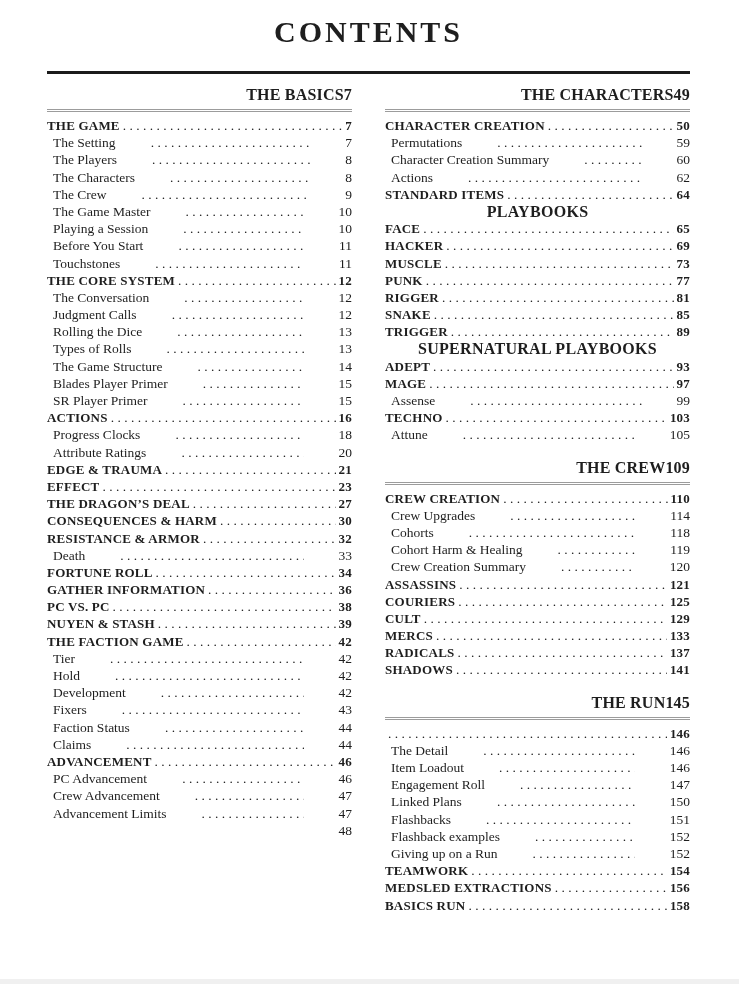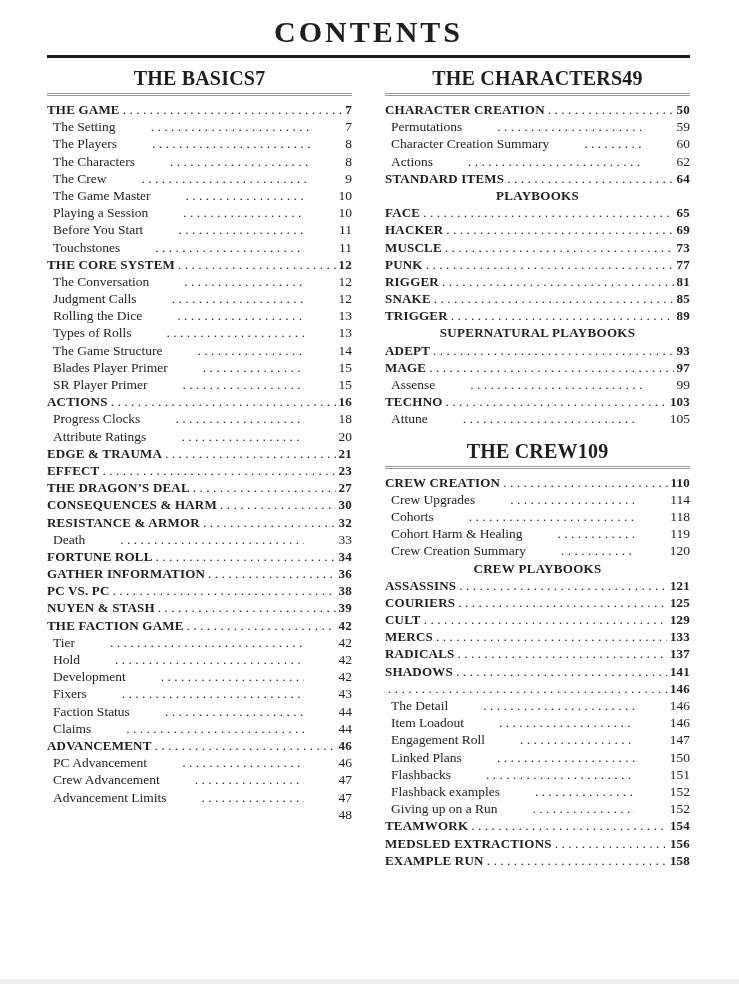--- a/index.html
+++ b/index.html
@@ -10,50 +10,50 @@
     color:#1e1e1e;
     position:relative;
     overflow:hidden;
   }
   .page { padding:0 49px 0 47px; }
   .doc-title {
     text-align:center;
     font-size:30px; line-height:34px;
     font-weight:bold;
     letter-spacing:3px;
-    margin:15px 0 6px 0;
+    margin:15px 0 22px 0;
   }
   .title-rule {
     border:0; border-top:3px solid #1b1b1b;
     margin:0 0 0 0; height:0;
   }
   .columns { display:flex; gap:33px; margin-top:9px; }
   .col { width:305px; flex:0 0 305px; }
 
   .section-header {
-    display:flex; justify-content:center; align-items:baseline;
-    font-weight:bold; font-size:20px; line-height:23px;
+    display:flex; justify-content:flex-end; align-items:baseline;
+    font-weight:bold; font-size:16px; line-height:23px;
     border-bottom:3px double #9c9c9c;
     padding-bottom:3px; margin-top:12px; margin-bottom:5px;
     letter-spacing:0.2px;
   }
   .section-header:first-child { margin-top:0; }
   .sec-pg { font-weight:bold; }
 
   .row { display:flex; height:17.2px; }
   .row > span { line-height:17.2px; font-size:13.5px; white-space:nowrap; }
   .row.bold .label, .row.bold .pg { font-weight:bold; font-size:13px; letter-spacing:0.2px; }
   .row.plain { padding-left:6px;gap:32px; }
   .dots { flex:1 1 auto; overflow:hidden; margin:0 3px 0 3px; color:#1e1e1e; }
   .dots.nodots { visibility:hidden; }
   .pg { text-align:right; }
 
   .subhead {
     text-align:center; font-weight:bold;
-    font-size:13px; line-height:17.2px; height:17.2px;
+    font-size:16px; line-height:17.2px; height:17.2px;
     letter-spacing:0.3px;
   }
 
   .bottom-edge {
     position:absolute; left:0; top:979px;
     width:739px; height:5px;
     background:#f0f0f0;
   }
 </style>
 </head>
@@ -392,21 +392,20 @@
         <div class="row plain">
           <span class="label">Cohort Harm &amp; Healing</span>
           <span class="dots">. . . . . . . . . . . . . . . . . . . . . . . . . . . . . . . . . . . . . . . . . . . . . . . . . . . . . . . . . . . . . . . . . . . . . . </span>
           <span class="pg">119</span>
         </div>
         <div class="row plain">
           <span class="label">Crew Creation Summary</span>
           <span class="dots">. . . . . . . . . . . . . . . . . . . . . . . . . . . . . . . . . . . . . . . . . . . . . . . . . . . . . . . . . . . . . . . . . . . . . . </span>
           <span class="pg">120</span>
         </div>
-        <div class="subhead">CREW PLAYBOOKS</div>
         <div class="row bold">
           <span class="label">ASSASSINS</span>
           <span class="dots">. . . . . . . . . . . . . . . . . . . . . . . . . . . . . . . . . . . . . . . . . . . . . . . . . . . . . . . . . . . . . . . . . . . . . . </span>
           <span class="pg">121</span>
         </div>
         <div class="row bold">
           <span class="label">COURIERS</span>
           <span class="dots">. . . . . . . . . . . . . . . . . . . . . . . . . . . . . . . . . . . . . . . . . . . . . . . . . . . . . . . . . . . . . . . . . . . . . . </span>
           <span class="pg">125</span>
         </div>
@@ -423,20 +422,24 @@
         <div class="row bold">
           <span class="label">RADICALS</span>
           <span class="dots">. . . . . . . . . . . . . . . . . . . . . . . . . . . . . . . . . . . . . . . . . . . . . . . . . . . . . . . . . . . . . . . . . . . . . . </span>
           <span class="pg">137</span>
         </div>
         <div class="row bold">
           <span class="label">SHADOWS</span>
           <span class="dots">. . . . . . . . . . . . . . . . . . . . . . . . . . . . . . . . . . . . . . . . . . . . . . . . . . . . . . . . . . . . . . . . . . . . . . </span>
           <span class="pg">141</span>
         </div>
+        <div class="section-header">
+          <span class="sec-label">THE RUN</span>
+          <span class="sec-pg">145</span>
+        </div>
         <div class="row bold">
           <span class="dots">. . . . . . . . . . . . . . . . . . . . . . . . . . . . . . . . . . . . . . . . . . . . . . . . . . . . . . . . . . . . . . . . . . . . . . </span>
           <span class="pg">146</span>
         </div>
         <div class="row plain">
           <span class="label">The Detail</span>
           <span class="dots">. . . . . . . . . . . . . . . . . . . . . . . . . . . . . . . . . . . . . . . . . . . . . . . . . . . . . . . . . . . . . . . . . . . . . . </span>
           <span class="pg">146</span>
         </div>
         <div class="row plain">
@@ -473,20 +476,20 @@
           <span class="label">TEAMWORK</span>
           <span class="dots">. . . . . . . . . . . . . . . . . . . . . . . . . . . . . . . . . . . . . . . . . . . . . . . . . . . . . . . . . . . . . . . . . . . . . . </span>
           <span class="pg">154</span>
         </div>
         <div class="row bold">
           <span class="label">MEDSLED EXTRACTIONS</span>
           <span class="dots">. . . . . . . . . . . . . . . . . . . . . . . . . . . . . . . . . . . . . . . . . . . . . . . . . . . . . . . . . . . . . . . . . . . . . . </span>
           <span class="pg">156</span>
         </div>
         <div class="row bold">
-          <span class="label">EXAMPLE RUN</span>
+          <span class="label">BASICS RUN</span>
           <span class="dots">. . . . . . . . . . . . . . . . . . . . . . . . . . . . . . . . . . . . . . . . . . . . . . . . . . . . . . . . . . . . . . . . . . . . . . </span>
           <span class="pg">158</span>
         </div>
       </div>
   </div>
 </div>
 <div class="bottom-edge"></div>
 
 </body></html>

